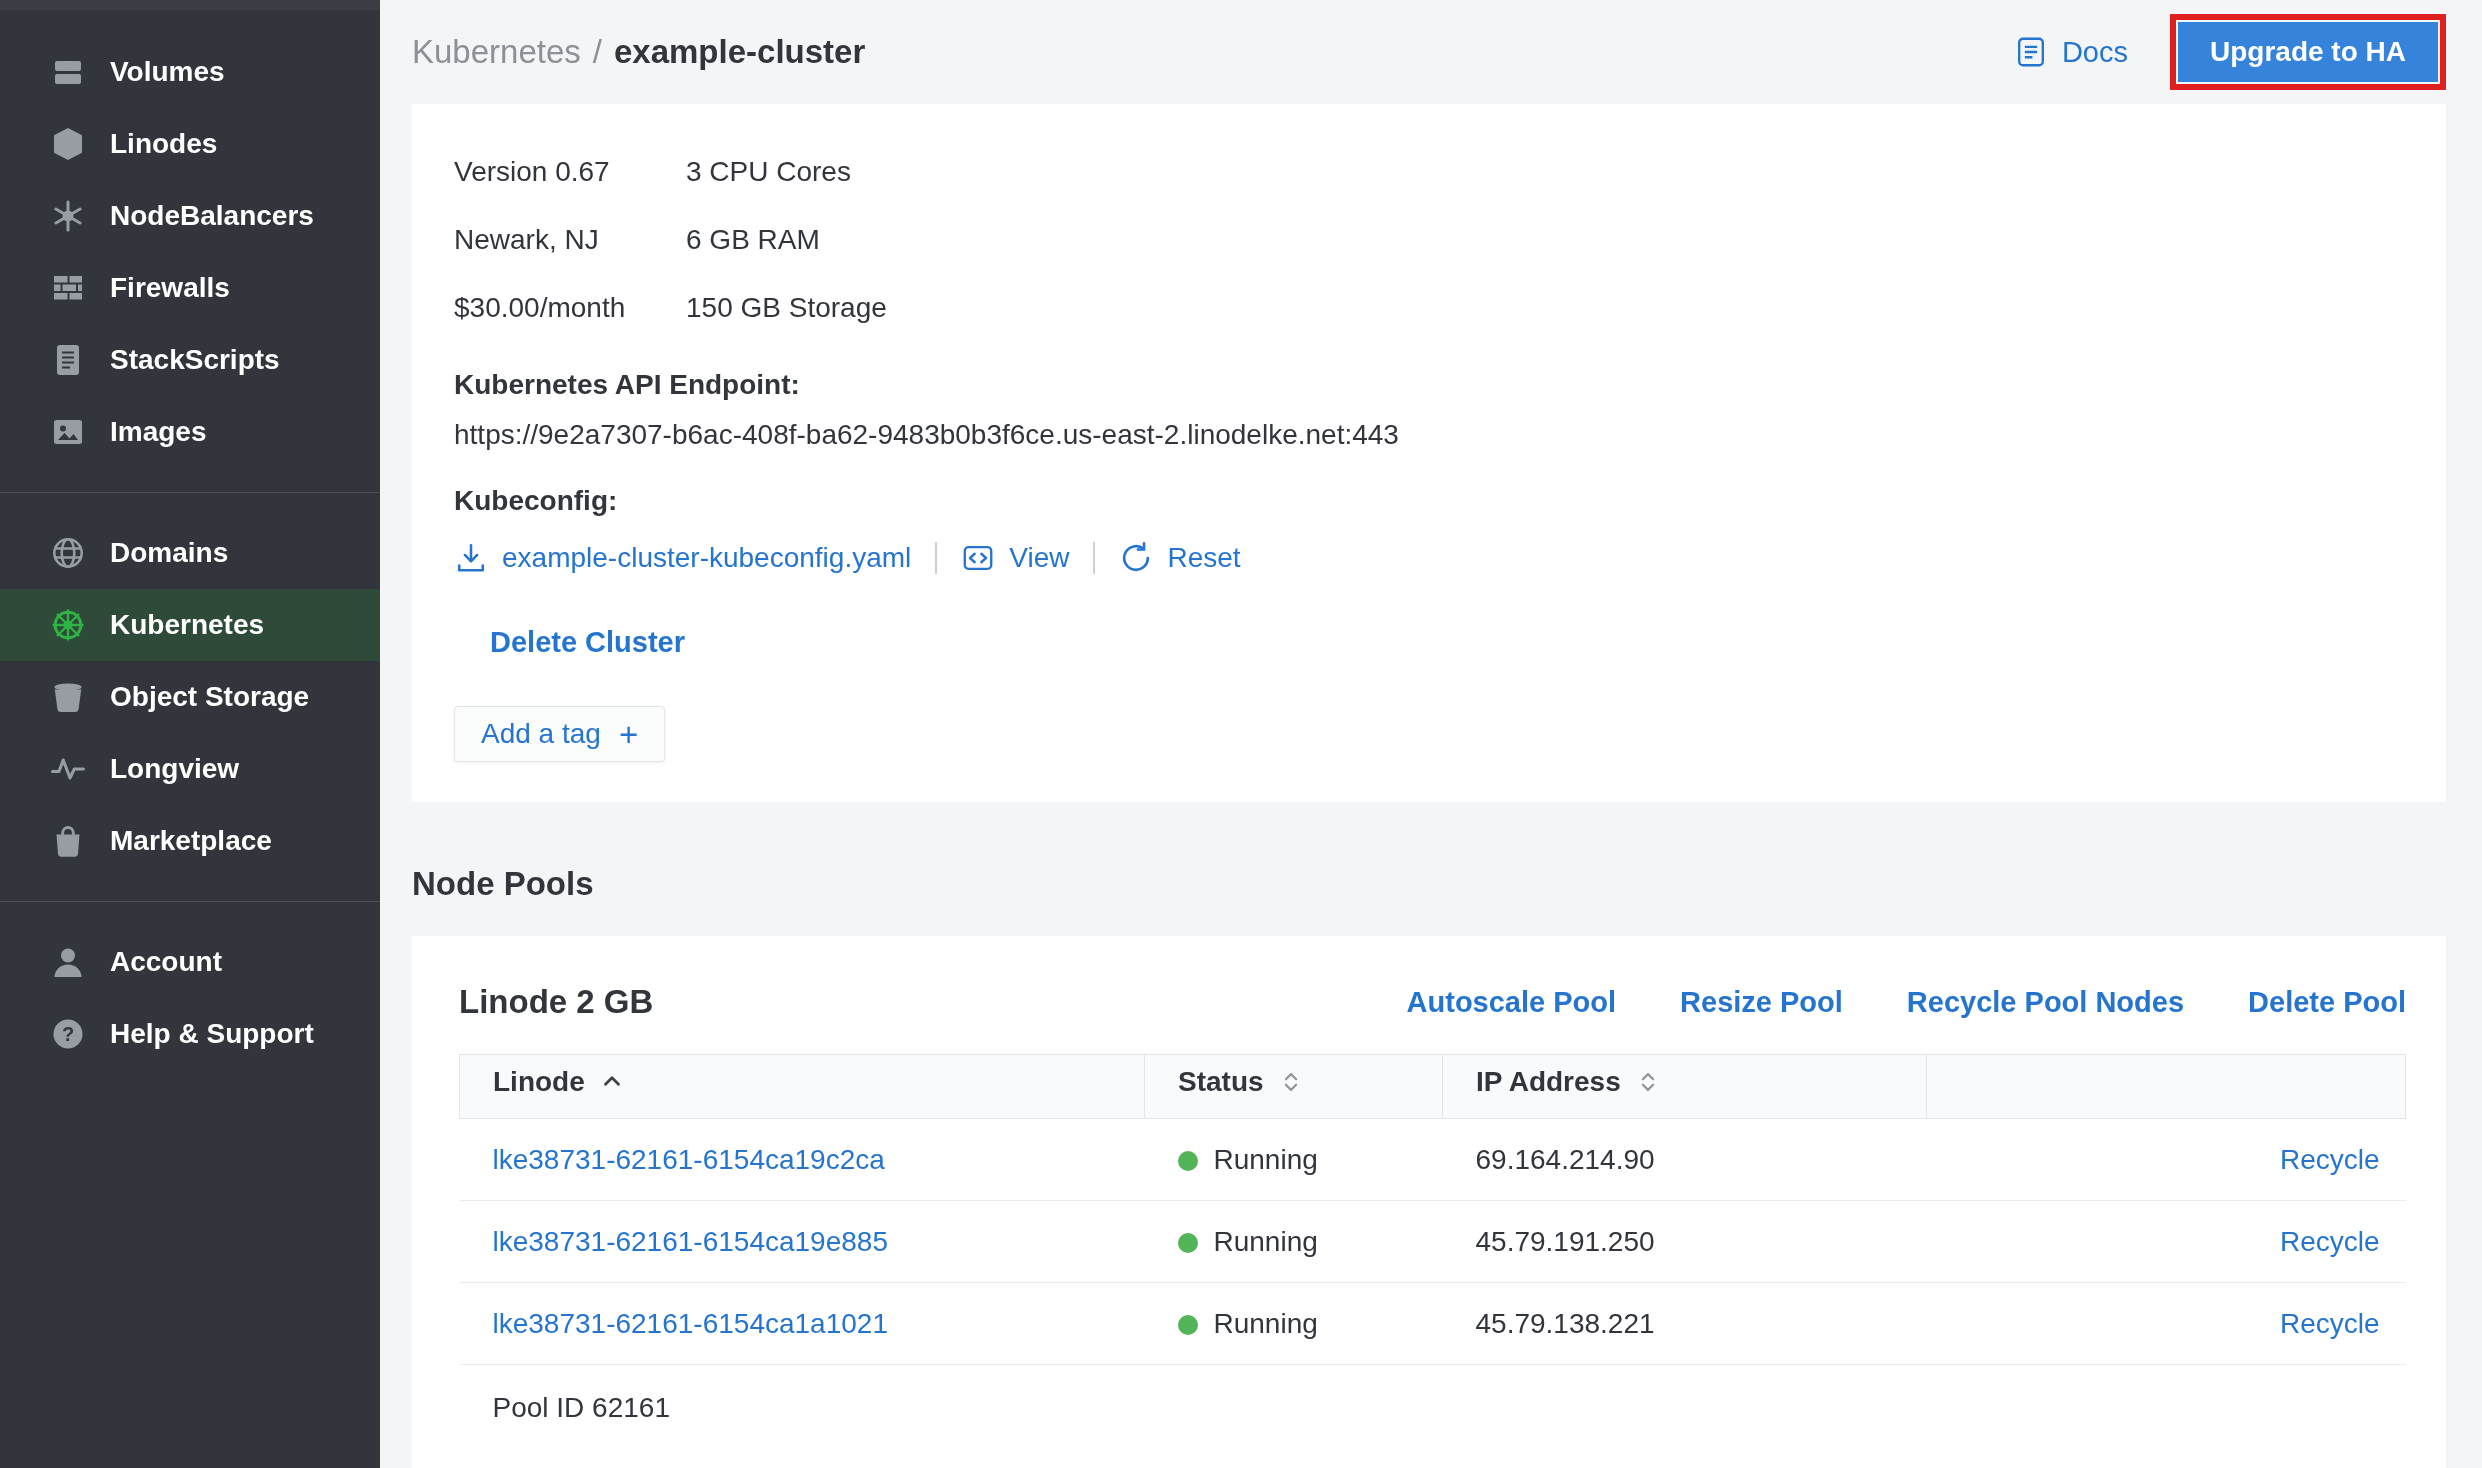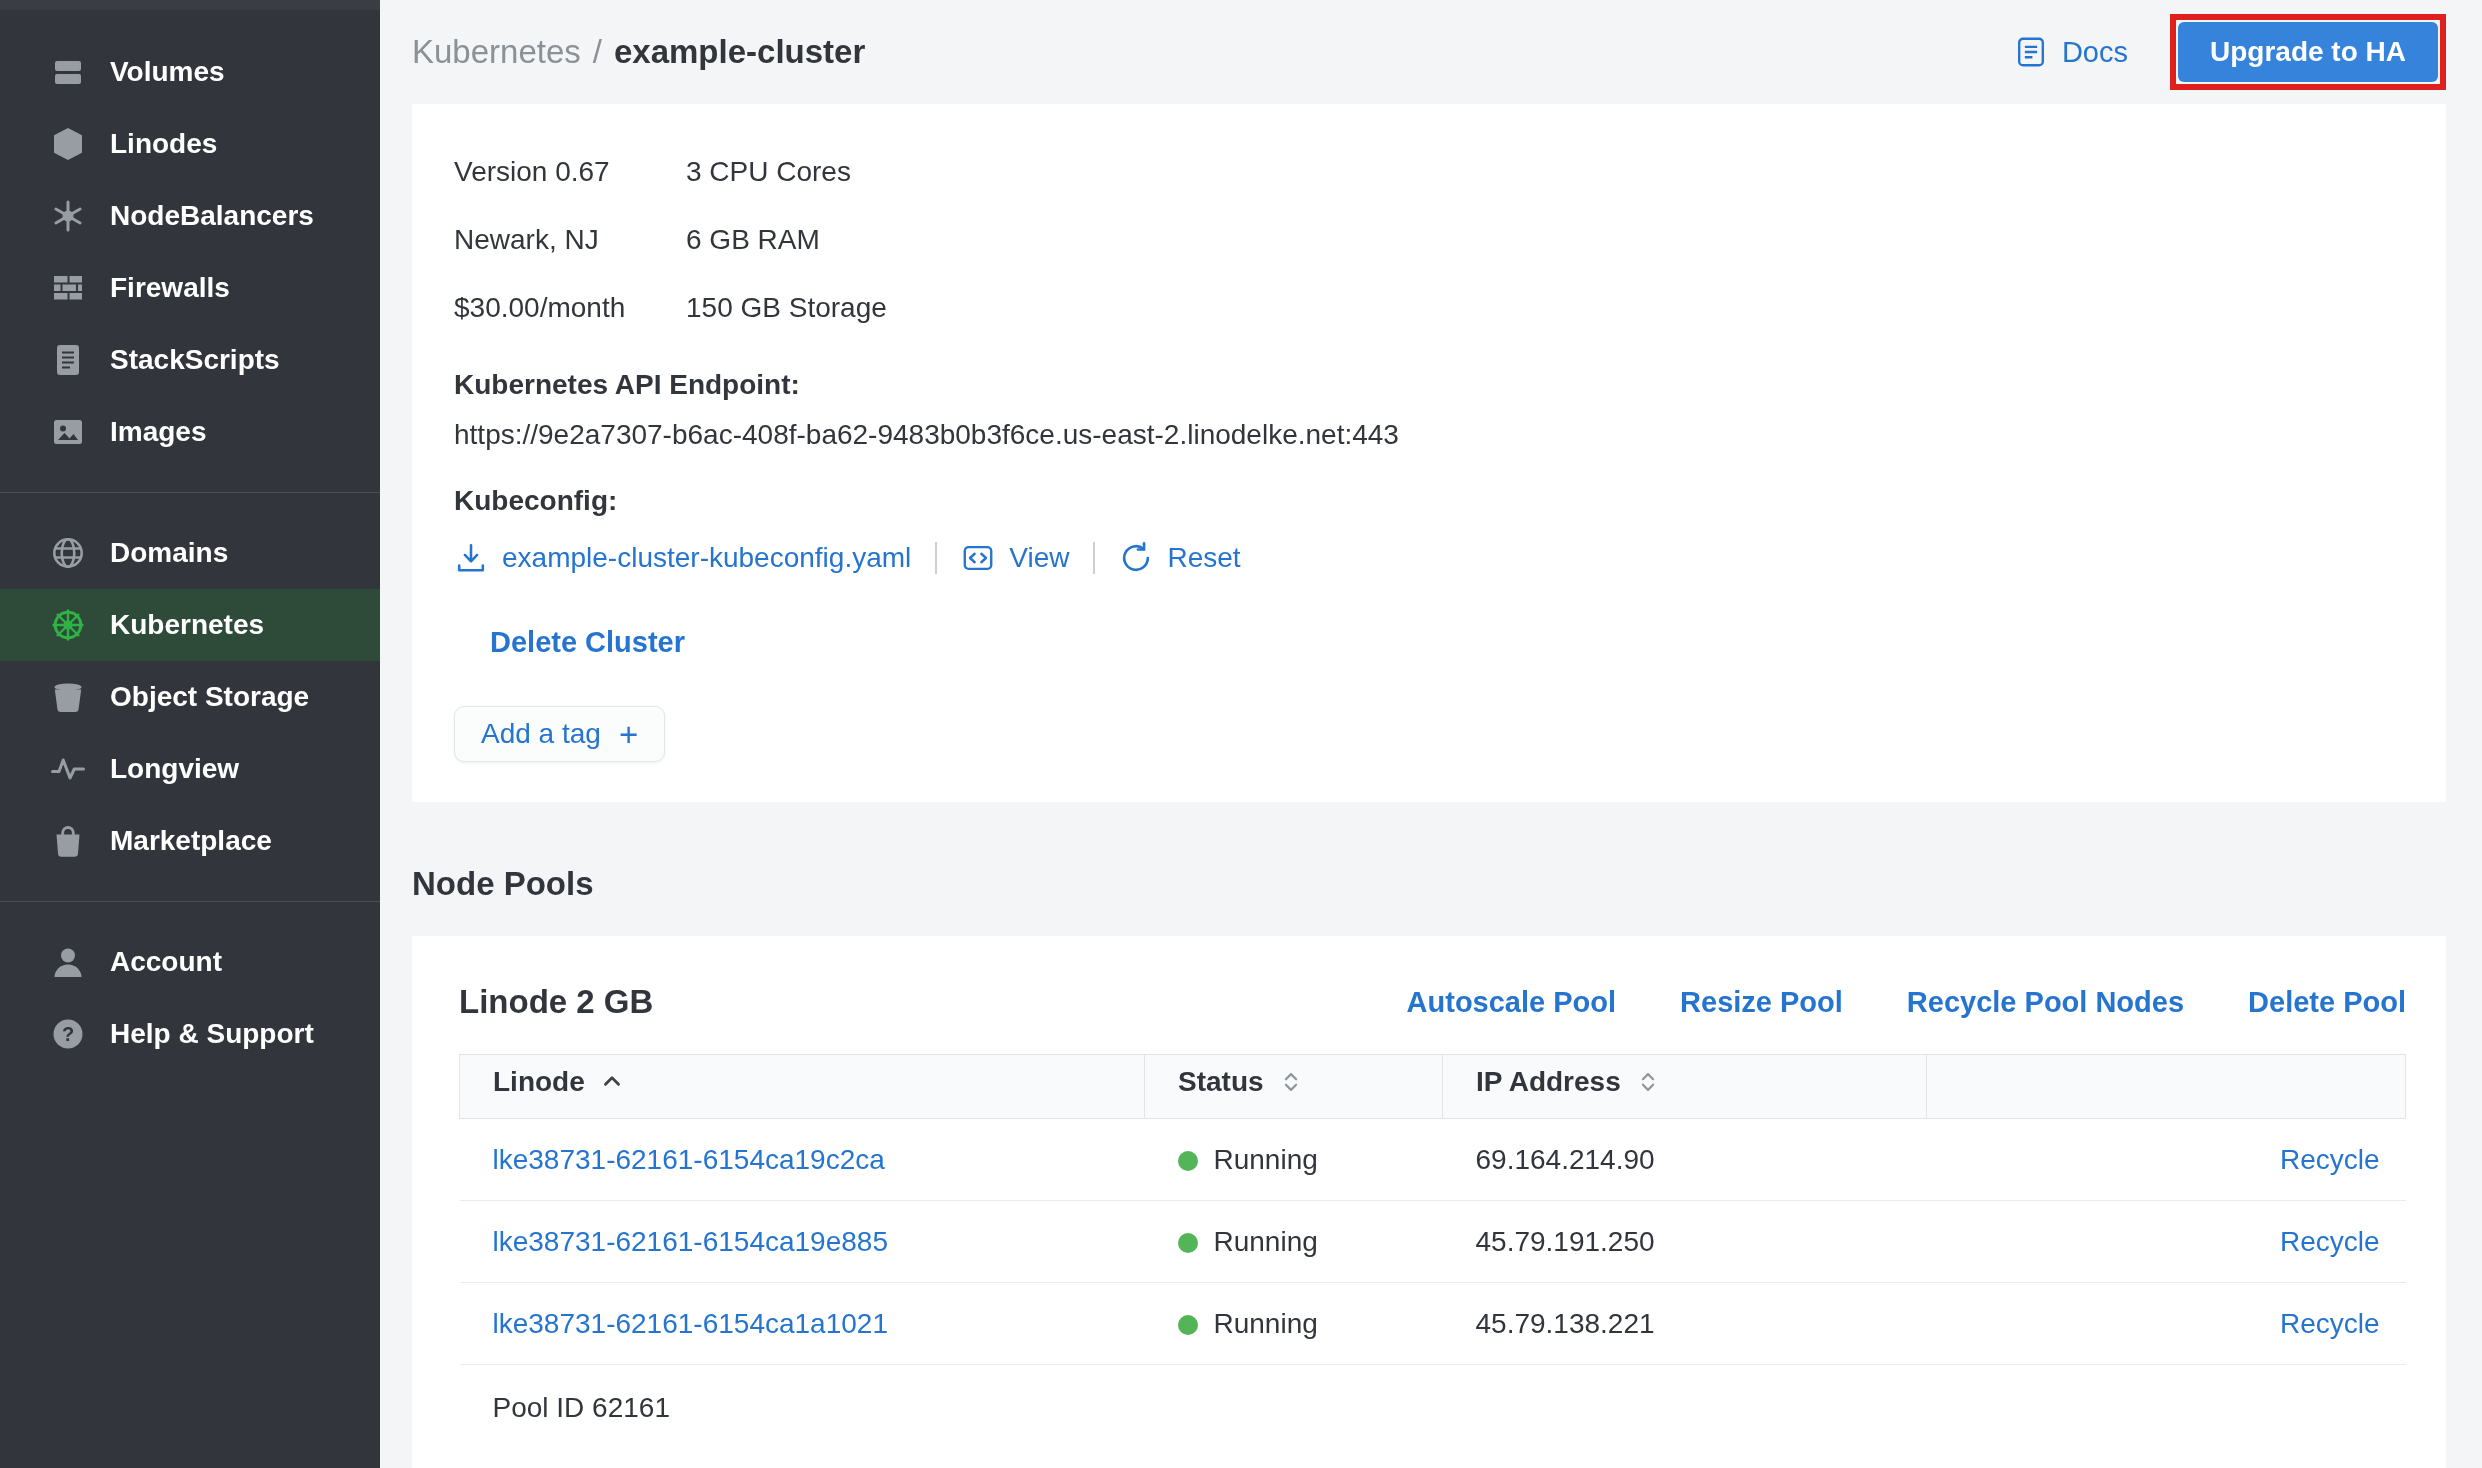--- a/index.html
+++ b/index.html
@@ -41,39 +41,39 @@
   .page-header{height:104px;display:flex;align-items:center;justify-content:space-between}
   .breadcrumb{font-size:33px;display:flex;align-items:baseline}
   .crumb-section{color:var(--muted);cursor:pointer}
   .crumb-sep{color:var(--muted);margin:0 12px}
   .crumb-current{color:var(--ink);font-weight:700}
   .header-actions{display:flex;align-items:center}
   .docs-link{display:inline-flex;align-items:center;gap:14px;font-size:29px;cursor:pointer}
   .docs-link .icon{width:34px;height:34px;display:inline-flex;color:var(--link-blue)}
   .annotation{border:6px solid var(--annotation-red);padding:2px;margin-left:42px}
   .btn-primary{background:var(--accent-blue);color:#fff;border:none;font-family:inherit;
-    font-size:28px;font-weight:700;height:60px;padding:0 32px;border-radius:6px;cursor:pointer;white-space:nowrap}
+    font-size:28px;font-weight:700;height:60px;padding:0 32px;border-radius:0;cursor:pointer;white-space:nowrap}
 
   
   .card{background:#ffffff}
   .summary-card{padding:34px 48px 40px 42px}
   .spec-grid{display:grid;grid-template-columns:232px auto;font-size:28px}
   .spec-grid .cell{line-height:68px}
   .block-label{font-weight:700;font-size:28px;line-height:42px;margin-top:22px}
   .endpoint{font-size:28px;line-height:42px;margin-top:8px}
   .kc-label{margin-top:24px}
   .kubeconfig-row{display:flex;align-items:center;margin-top:14px;font-size:28px;height:44px}
   .kubeconfig-row .icon{width:34px;height:34px;display:inline-flex;color:var(--link-blue);margin-right:14px}
   .pipe{width:2px;height:32px;background:#ccd0d4;margin:0 24px}
   .link{color:var(--link-blue);cursor:pointer}
   .delete-cluster{display:inline-block;margin:42px 0 0 36px;font-size:29px;font-weight:700;
     color:var(--link-blue);cursor:pointer;line-height:40px}
   .add-tag-wrap{margin-top:44px}
   .add-tag{display:inline-flex;align-items:center;gap:18px;background:#fbfcfc;border:1px solid #e3e5e8;
-    border-radius:10px;height:56px;padding:16px 26px;font-size:28px;color:var(--link-blue);cursor:pointer;
+    border-radius:4px;height:56px;padding:16px 26px;font-size:28px;color:var(--link-blue);cursor:pointer;
     box-shadow:0 1px 3px rgba(0,0,0,.07);font-family:inherit}
   .add-tag .plus{font-size:33px;font-weight:400;line-height:1}
 
   
   .section-header{display:flex;align-items:center;justify-content:space-between;margin-top:50px;height:64px}
   .section-title{font-size:33px;font-weight:700;margin:0}
   .section-actions{display:flex;align-items:center;gap:48px}
   .section-actions .link{font-size:29px;font-weight:700}
 
   .pool-card{margin-top:20px;padding:44px 40px 0 47px;min-height:560px}

